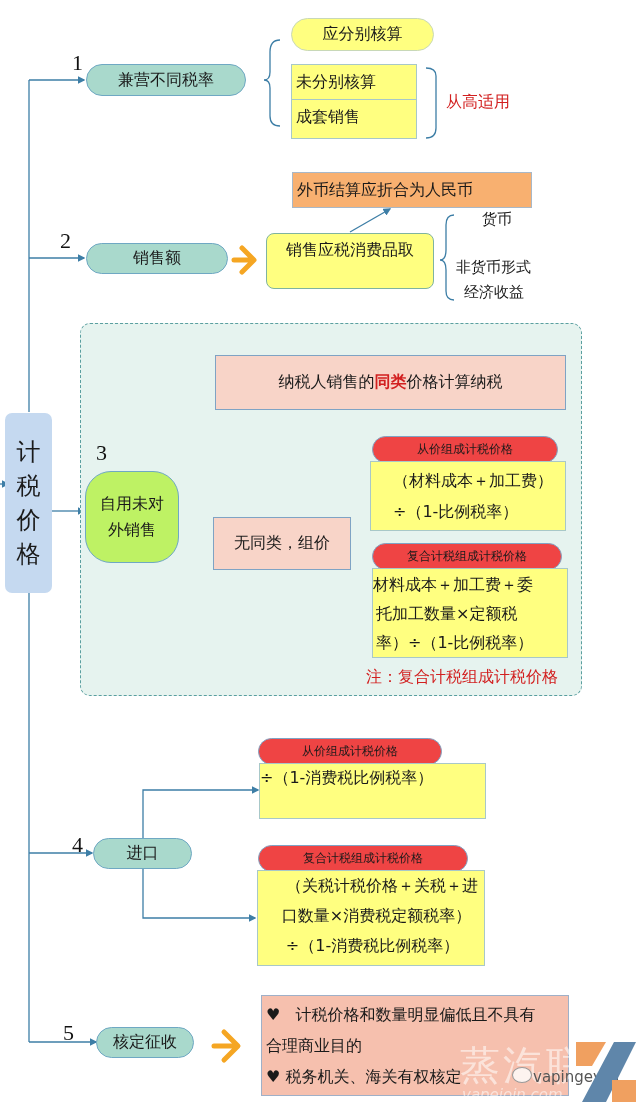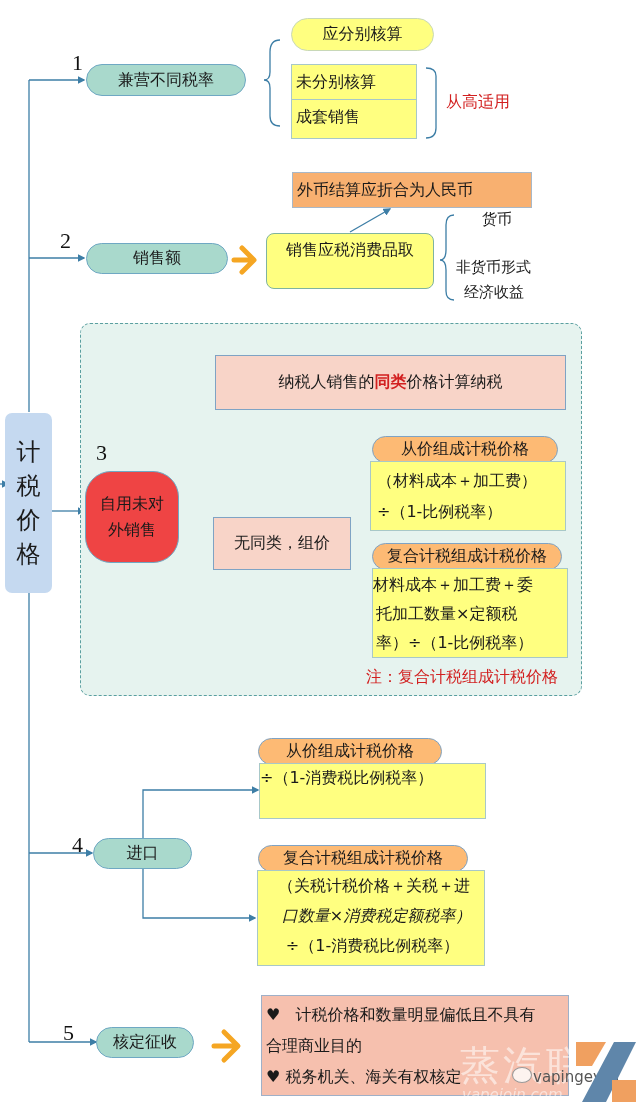--- a/index.html
+++ b/index.html
@@ -5,24 +5,24 @@
   html, body { margin:0; padding:0; }
   body { width:640px; height:1109px; position:relative; background:#ffffff;
          font-family:"DejaVu Sans","Liberation Sans",sans-serif; color:#1a1a1a; overflow:hidden; }
   .abs { position:absolute; box-sizing:border-box; }
   .lines { position:absolute; left:0; top:0; width:640px; height:1109px; pointer-events:none; }
   .num { font-family:"Liberation Serif","DejaVu Serif",serif; font-size:22px; color:#111; }
   .pill { background:#a9d9cc; border:1.5px solid #6fa8c3; border-radius:20px;
           display:flex; align-items:center; justify-content:center; font-size:16px; }
   .ybox { background:#ffff80; border:1.5px solid #a8c8c8; font-size:16px; }
   .pinkbox { background:#f8d4c8; border:1.5px solid #7fa3c4; font-size:16px; }
-  .redpill { background:#fdba74; border:1.5px solid #7fa3c4; border-radius:14px;
-             display:flex; align-items:center; justify-content:center; font-size:16px; }
+  .redpill { background:#ef4444; border:1.5px solid #7fa3c4; border-radius:14px;
+             display:flex; align-items:center; justify-content:center; font-size:12px; }
   .red { color:#d22020; }
-  .line { line-height:31px; padding-left:6px; white-space:nowrap; }
+  .line { line-height:31px; padding-left:22px; white-space:nowrap; }
   .cell { line-height:34px; padding-left:4px; border-bottom:1.5px solid #a8c8c8; }
 </style>
 </head>
 <body>
 
 <svg class="lines" viewBox="0 0 640 1109">
   <defs>
     <marker id="ah" markerWidth="6" markerHeight="6" refX="5" refY="3" orient="auto">
       <path d="M0,0 L6,3 L0,6 z" fill="#3d7ea6"></path>
     </marker>
@@ -81,21 +81,21 @@
 <div class="abs pill" style="left:86px;top:243px;width:142px;height:31px;">销售额</div>
 <div class="abs" style="left:292px;top:172px;width:240px;height:36px;background:#f8b070;border:1.5px solid #a8b8c8;font-size:16px;line-height:33px;padding-left:4px;">外币结算应折合为人民币</div>
 <div class="abs" style="left:266px;top:233px;width:168px;height:56px;background:#ffff80;border:1.5px solid #7fb3a0;border-radius:8px;text-align:center;font-size:16px;line-height:25px;padding-top:3px;">
   <div>销售应税消费品取</div>
 </div>
 <div class="abs" style="left:482px;top:210px;font-size:15px;">货币</div>
 <div class="abs" style="left:456px;top:258px;font-size:15px;">非货币形式</div>
 <div class="abs" style="left:464px;top:283px;font-size:15px;">经济收益</div>
 
 <div class="abs num" style="left:96px;top:440px;">3</div>
-<div class="abs" style="left:85px;top:471px;width:94px;height:92px;background:#ef4444;border:1.5px solid #6fa8c3;border-radius:26px;display:flex;flex-direction:column;align-items:center;justify-content:center;font-size:16px;line-height:26px;">
+<div class="abs" style="left:85px;top:471px;width:94px;height:92px;background:#bef264;border:1.5px solid #6fa8c3;border-radius:26px;display:flex;flex-direction:column;align-items:center;justify-content:center;font-size:16px;line-height:26px;">
   <span>自用未对</span>
   <span>外销售</span>
 </div>
 <div class="abs pinkbox" style="left:215px;top:355px;width:351px;height:55px;display:flex;align-items:center;justify-content:center;">
   <span>纳税人销售的</span>
     <span class="red" style="font-weight:bold;">同类</span>
     <span>价格计算纳税</span>
 </div>
 <div class="abs pinkbox" style="left:213px;top:517px;width:138px;height:53px;display:flex;align-items:center;justify-content:center;">无同类，组价</div>
 
@@ -117,21 +117,21 @@
 <div class="abs pill" style="left:93px;top:838px;width:99px;height:31px;">进口</div>
 
 <div class="abs redpill" style="left:258px;top:738px;width:184px;height:27px;">从价组成计税价格</div>
 <div class="abs ybox" style="left:259px;top:763px;width:227px;height:56px;padding-top:0;">
   <div class="line" style="line-height:27px;padding-left:0;">÷（1-消费税比例税率）</div>
 </div>
 
 <div class="abs redpill" style="left:258px;top:845px;width:210px;height:27px;">复合计税组成计税价格</div>
 <div class="abs ybox" style="left:257px;top:870px;width:228px;height:96px;padding-top:0;text-align:center;">
   <div class="line" style="line-height:30px;">（关税计税价格＋关税＋进</div>
-  <div class="line" style="line-height:30px;padding-left:11px;font-style:italic;">口数量×消费税定额税率）</div>
+  <div class="line" style="line-height:30px;padding-left:11px;">口数量×消费税定额税率）</div>
   <div class="line" style="line-height:30px;padding-left:3px;">÷（1-消费税比例税率）</div>
 </div>
 
 <div class="abs num" style="left:63px;top:1020px;">5</div>
 <div class="abs pill" style="left:96px;top:1027px;width:98px;height:31px;">核定征收</div>
 <div class="abs" style="left:261px;top:995px;width:308px;height:101px;background:#f6c0ae;border:1.5px solid #9fb0c8;font-size:16px;line-height:31px;padding:3px 0 0 4px;">
   <div><span>♥</span>&nbsp;&nbsp;&nbsp;<span>计税价格和数量明显偏低且不具有</span></div>
   <div>合理商业目的</div>
   <div><span>♥</span>&nbsp;<span>税务机关、海关有权核定</span></div>
 </div>

